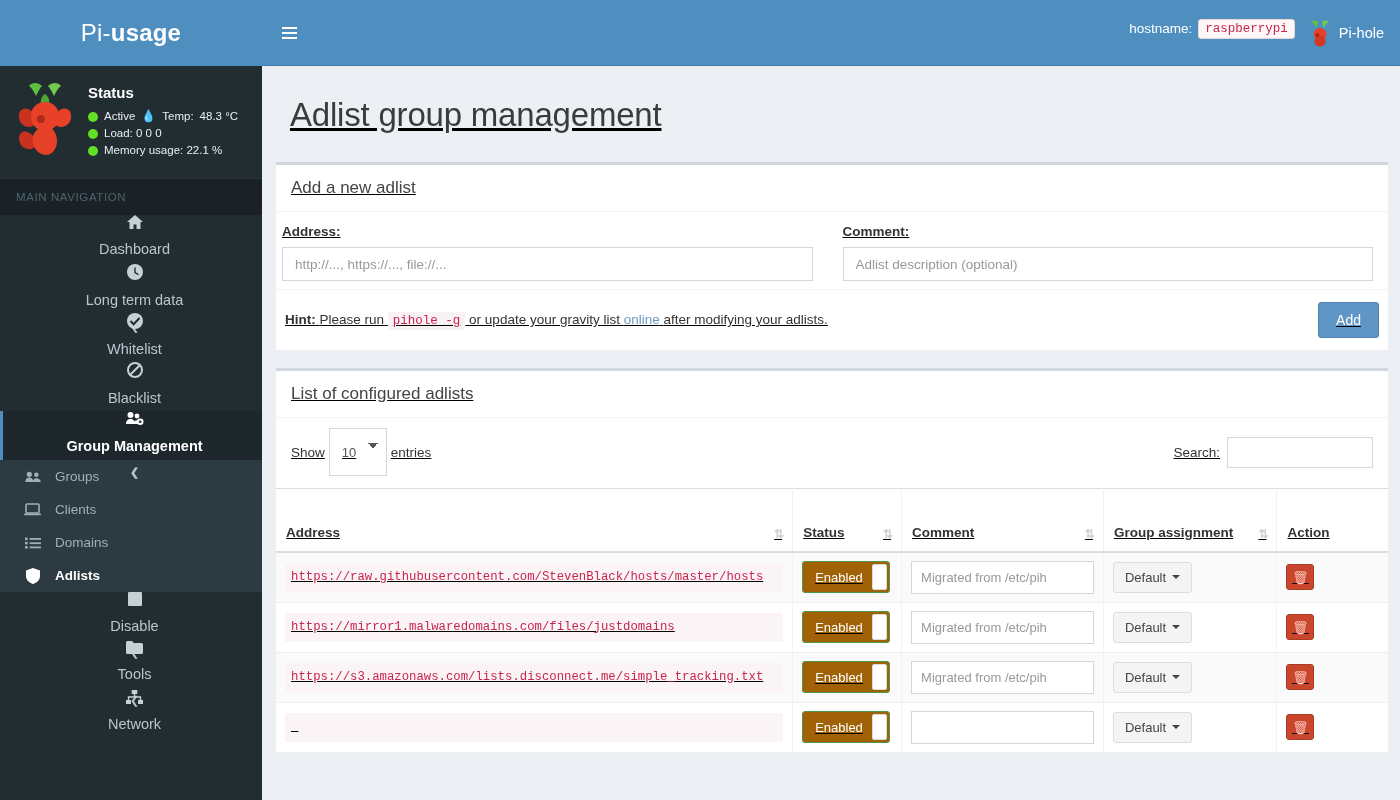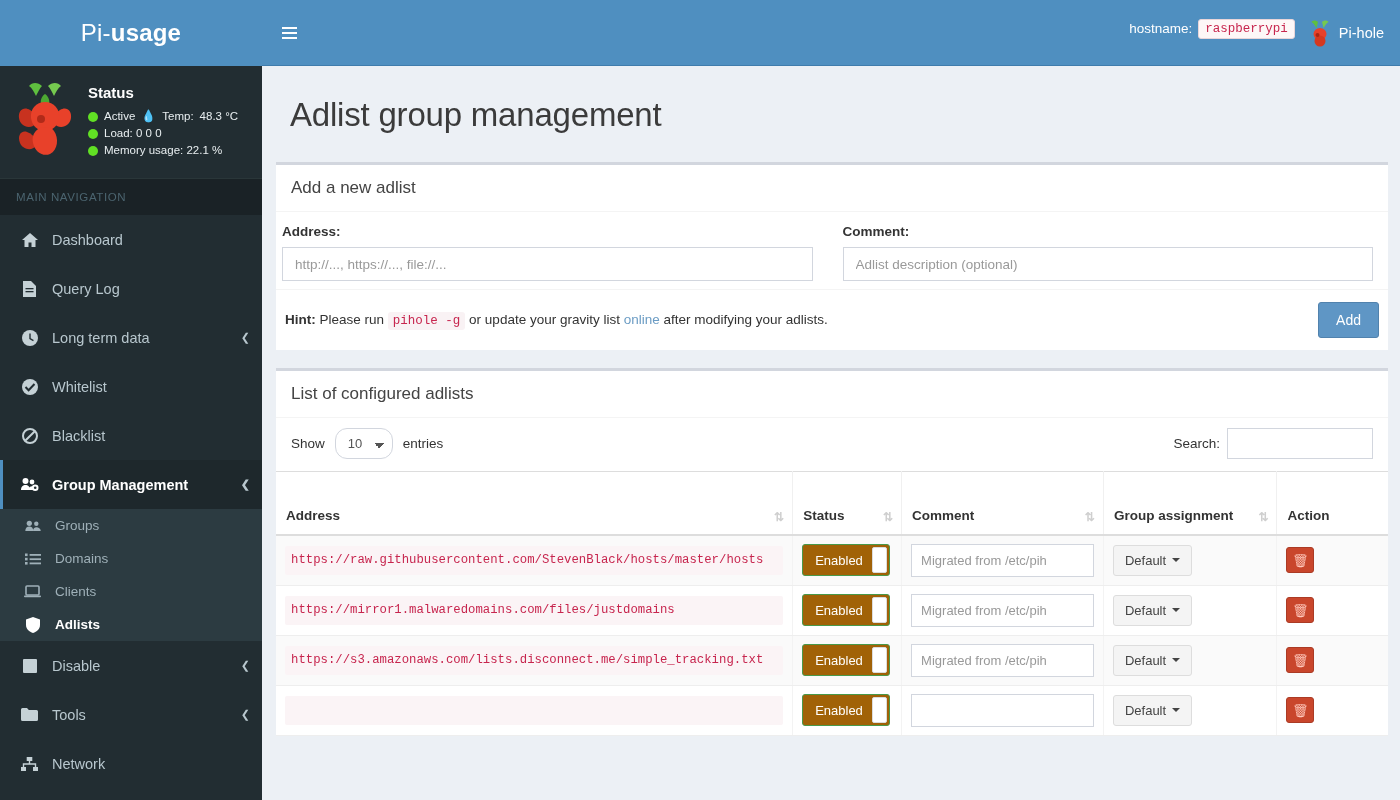--- a/index.html
+++ b/index.html
@@ -41,20 +41,21 @@
 
   .nav-header {
     font-size: 11.5px; color: #4b646f; letter-spacing: .6px;
     padding: 12px 16px 12px 16px; background: #1a2226;
   }
   .nav-item {
     display: flex; align-items: center; gap: 12px;
     padding: 0 12px 0 16px; height: 49px;
     font-size: 14.5px; color: #b8c7ce; position: relative;
     border-left: 3px solid transparent;
+    flex-direction: column;
   }
   .nav-item .ico { width: 21px; text-align: center; font-size: 15px; color: #c5d1d6; display:flex; align-items:center; justify-content:center;}
   .nav-item .lbl { flex: 1; }
   .nav-item .caret { font-size: 11px; color: #b8c7ce; }
   .nav-item.active-parent {
     background: #1e282c; color: #fff; border-left-color: #4f8fc0; font-weight: 700;
   }
   .nav-item.active-parent .ico { color: #fff; }
   .subnav { background: #2c3b41; }
   .sub-item {
@@ -78,21 +79,21 @@
   .topbar-right { margin-left: auto; display: flex; align-items: flex-start; gap: 14px; }
   .hostname-wrap { color: #fff; font-size: 13.5px; display: flex; align-items: center; gap: 6px; }
   .host-code {
     background: #fdf7f7; color: #c7254e; border: 1px solid #e8d5d9;
     border-radius: 3px; padding: 2px 6px;
     font-family: "Liberation Mono", monospace; font-size: 12.5px;
   }
   .pihole-brand { display: flex; align-items: center; gap: 8px; color: #fff; font-size: 14.5px; }
   .mini-logo { width: 22px; height: 28px; position: relative; }
 
-  .content { padding: 0 12px 0 14px; }
+  .content { padding: 0 12px 0 14px; text-decoration: underline; }
   .page-title {
     font-size: 33px; font-weight: 400; color: #3b3b3b;
     padding: 30px 0 28px 14px; letter-spacing: -.2px;
   }
 
   .box {
     background: #fff; border-top: 3px solid #d2d6de;
     margin-bottom: 18px; position: relative;
   }
   .box-header {
@@ -124,26 +125,26 @@
   .link { color: #6b9cc4; text-decoration: none; }
   .btn-add {
     background: #5f96c5; border: 1px solid #5182ad; color: #fff;
     padding: 9px 17px; font-size: 14px; border-radius: 3px; cursor: pointer;
     font-family: "Liberation Sans", sans-serif;
   }
 
   .table-tools {
     display: flex; align-items: center; padding: 10px 15px 12px 15px; font-size: 13.5px; color: #333;
   }
-  .len-wrap { display: flex; align-items: center; gap: 10px; }
+  .len-wrap { display: flex; align-items: center; gap: 4px; }
   .len-select {
-    height: 31px; border: 1px solid #d2d6de; padding: 3px 22px 3px 12px;
+    height: 48px; border: 1px solid #d2d6de; padding: 3px 22px 3px 12px;
     font-size: 13px; color: #555; background: #fff;
     appearance: none; -webkit-appearance: none;
-    font-family: "Liberation Sans", sans-serif; border-radius: 12px; cursor: pointer;
+    font-family: "Liberation Sans", sans-serif; border-radius: 0; cursor: pointer;
     background-image: linear-gradient(45deg, transparent 50%, #555 50%), linear-gradient(135deg, #555 50%, transparent 50%);
     background-position: calc(100% - 13px) 14px, calc(100% - 8px) 14px;
     background-size: 5px 5px, 5px 5px; background-repeat: no-repeat;
   }
   .search-wrap { margin-left: auto; display: flex; align-items: center; gap: 7px; }
   .search-input {
     height: 31px; width: 146px; border: 1px solid #d2d6de; padding: 4px 8px;
     font-size: 13px; font-family: "Liberation Sans", sans-serif; border-radius: 0;
   }
 
@@ -262,30 +263,20 @@
 
     <div class="nav-item">
       <span class="ico">
         <svg width="16" height="14" viewBox="0 0 16 14">
             <path d="M8 0 L16 7 H13.5 V14 H9.5 V9.5 H6.5 V14 H2.5 V7 H0 Z" fill="#c5d1d6"></path>
           </svg>
       </span>
       <span class="lbl">Dashboard</span>
     </div>
 
-    <div class="nav-item">
-      <span class="ico">
-        <svg width="13" height="16" viewBox="0 0 13 16">
-            <path d="M0 0 H8 L13 5 V16 H0 Z" fill="#c5d1d6"></path>
-            <rect x="2.5" y="7" width="8" height="1.3" fill="#222d32"></rect>
-            <rect x="2.5" y="10" width="8" height="1.3" fill="#222d32"></rect>
-          </svg>
-      </span>
-      <span class="lbl">Query Log</span>
-    </div>
 
     <div class="nav-item">
       <span class="ico">
         <svg width="16" height="16" viewBox="0 0 16 16">
             <circle cx="8" cy="8" r="8" fill="#c5d1d6"></circle>
             <path d="M7.3 3.4 H8.7 V8.2 L11.8 10 L11.1 11.2 L7.3 9 Z" fill="#222d32"></path>
           </svg>
       </span>
       <span class="lbl">Long term data</span>
       <span class="caret">❮</span>
@@ -330,42 +321,42 @@
       <div class="sub-item">
         <span class="ico">
           <svg width="16" height="12" viewBox="0 0 16 12">
               <circle cx="4.3" cy="3.3" r="2.6" fill="#9fb0b8"></circle>
               <path d="M0.3 11 C0.3 7.8 2.1 6.4 4.3 6.4 C6.5 6.4 8.3 7.8 8.3 11 Z" fill="#9fb0b8"></path>
               <circle cx="11.3" cy="3.8" r="2.2" fill="#9fb0b8"></circle>
               <path d="M8 11 C8 8.3 9.5 7.2 11.3 7.2 C13.2 7.2 15.7 8.3 15.7 11 Z" fill="#9fb0b8"></path>
             </svg>
         </span>
         <span>Groups</span>
+      </div>
+      <div class="sub-item">
+        <span class="ico">
+          <svg width="17" height="13" viewBox="0 0 17 13">
+              <rect x="2" y="1" width="13" height="9" rx="1" fill="none" stroke="#9fb0b8" stroke-width="1.6"></rect>
+              <rect x="0" y="10.5" width="17" height="1.8" rx=".8" fill="#9fb0b8"></rect>
+            </svg>
+        </span>
+        <span>Clients</span>
       </div>
       <div class="sub-item">
         <span class="ico">
           <svg width="16" height="12" viewBox="0 0 16 12">
               <rect x="0" y="0.5" width="2.6" height="2.6" fill="#9fb0b8"></rect>
               <rect x="0" y="4.8" width="2.6" height="2.6" fill="#9fb0b8"></rect>
               <rect x="0" y="9" width="2.6" height="2.6" fill="#9fb0b8"></rect>
               <rect x="4.6" y="1" width="11.4" height="1.8" fill="#9fb0b8"></rect>
               <rect x="4.6" y="5.3" width="11.4" height="1.8" fill="#9fb0b8"></rect>
               <rect x="4.6" y="9.5" width="11.4" height="1.8" fill="#9fb0b8"></rect>
             </svg>
         </span>
         <span>Domains</span>
-      </div>
-      <div class="sub-item">
-        <span class="ico">
-          <svg width="17" height="13" viewBox="0 0 17 13">
-              <rect x="2" y="1" width="13" height="9" rx="1" fill="none" stroke="#9fb0b8" stroke-width="1.6"></rect>
-              <rect x="0" y="10.5" width="17" height="1.8" rx=".8" fill="#9fb0b8"></rect>
-            </svg>
-        </span>
-        <span>Clients</span>
       </div>
       <div class="sub-item active">
         <span class="ico">
           <svg width="14" height="16" viewBox="0 0 14 16">
               <path d="M7 0 L14 2.5 V8 C14 12 10.8 14.8 7 16 C3.2 14.8 0 12 0 8 V2.5 Z" fill="#fff"></path>
             </svg>
         </span>
         <span>Adlists</span>
       </div>
     </div>

